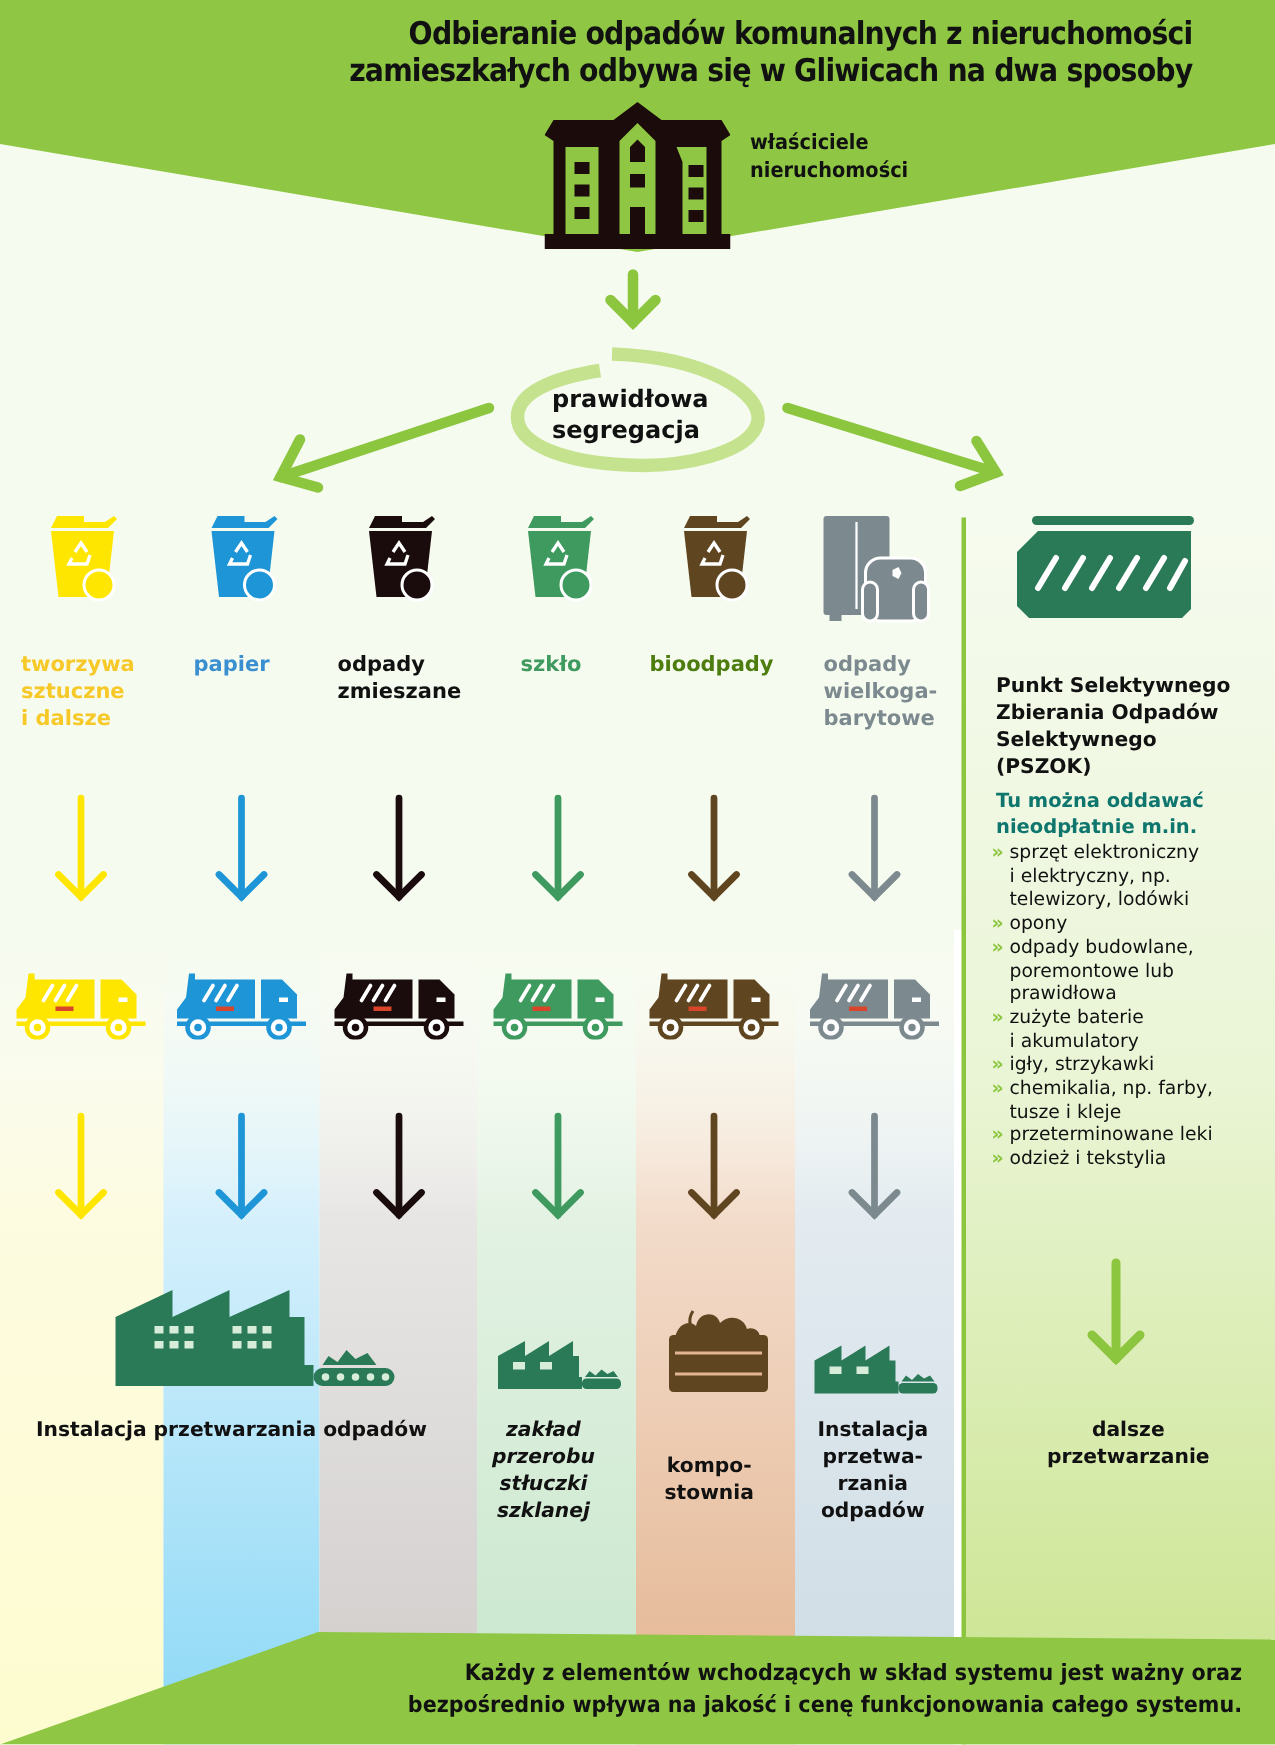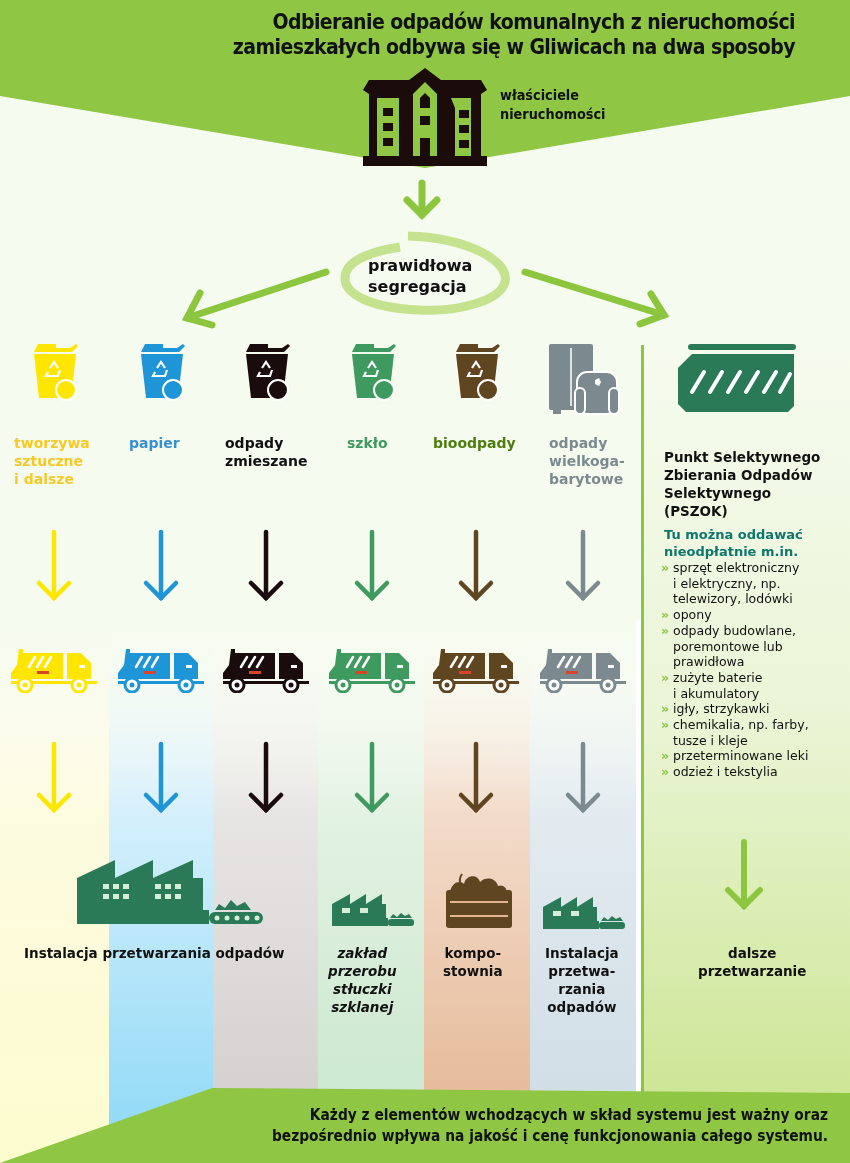--- a/index.html
+++ b/index.html
@@ -523,21 +523,21 @@
 
 <div class="abs dest" style="left:24px;">
   <div>Instalacja przetwarzania odpadów</div>
 </div>
 <div class="abs dest" style="left:328px;font-style:italic;">
   <div>zakład</div>
   <div>przerobu</div>
   <div>stłuczki</div>
   <div>szklanej</div>
 </div>
-<div class="abs dest" style="left:443px;">
+<div class="abs dest" style="left:443px;margin-top:24px;">
   <div>kompo-</div>
   <div>stownia</div>
 </div>
 <div class="abs dest" style="left:545px;">
   <div>Instalacja</div>
   <div>przetwa-</div>
   <div>rzania</div>
   <div>odpadów</div>
 </div>
 

